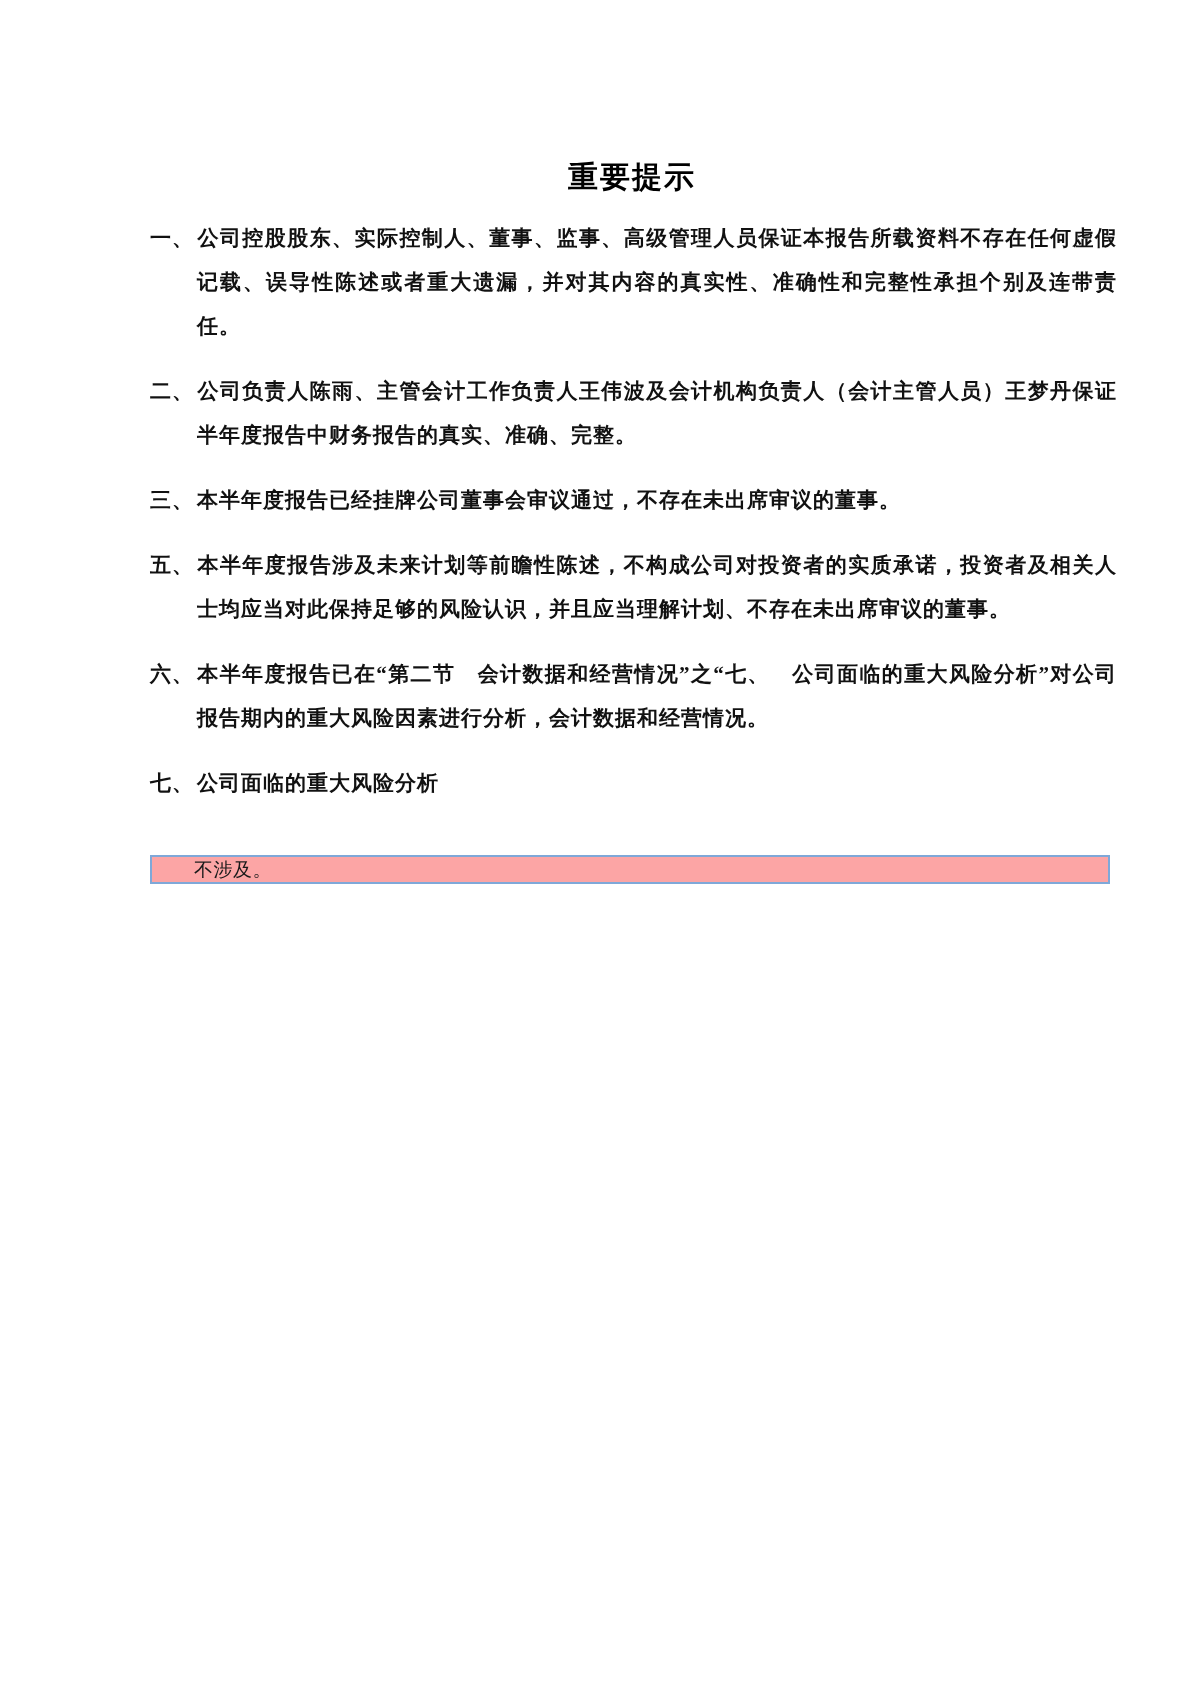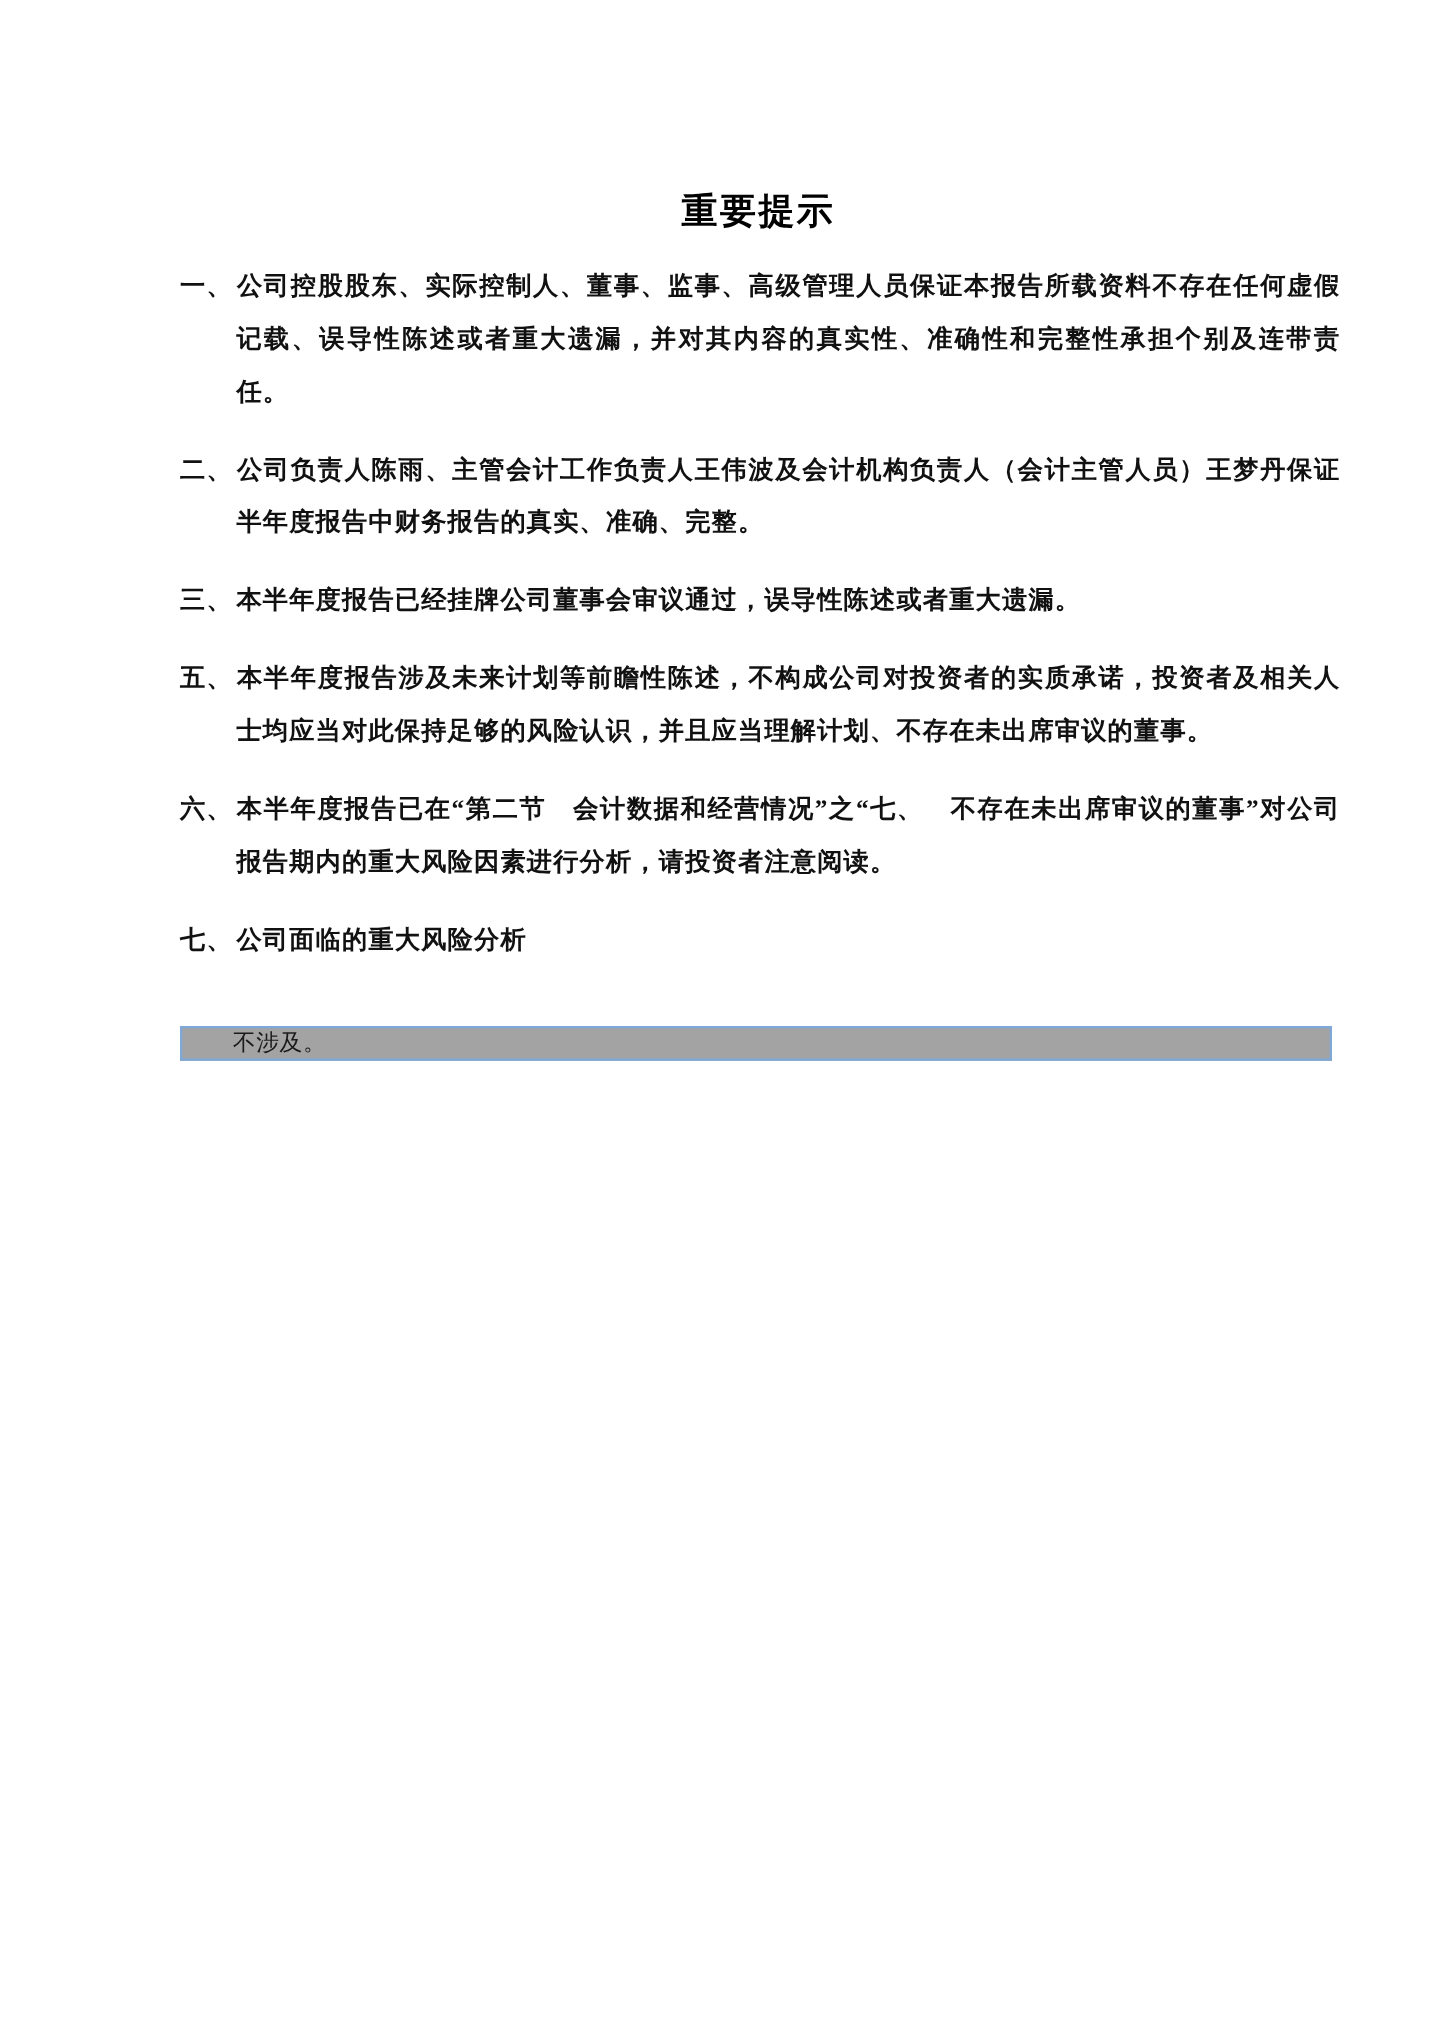--- a/index.html
+++ b/index.html
@@ -48,21 +48,21 @@
   }
   .item-text {
     white-space: pre-wrap; 
   }
   .note-box {
     box-sizing: border-box;
     margin-top: 50px;
     width: 960px;
     height: 29px;
     border: 2px solid #7fa8d8;
-    background: #a3a3a3;
+    background: #fca5a5;
     display: flex;
     align-items: center;
   }
   .note-box-text {
     font-size: 19px;
     font-weight: normal;
     line-height: 24px;
     padding-left: 42px;
     letter-spacing: 0.5px;
     color: #1a1a1a;
@@ -72,26 +72,26 @@
 <body>
 
 <div class="page">
   <h1 class="title">重要提示</h1>
 
   <div class="content">
     <p class="notice-item"><span class="item-number">一、</span><span class="item-text">公司控股股东、实际控制人、董事、监事、高级管理人员保证本报告所载资料不存在任何虚假记载、误导性陈述或者重大遗漏，并对其内容的真实性、准确性和完整性承担个别及连带责任。</span></p>
 
     <p class="notice-item"><span class="item-number">二、</span><span class="item-text">公司负责人陈雨、主管会计工作负责人王伟波及会计机构负责人（会计主管人员）王梦丹保证半年度报告中财务报告的真实、准确、完整。</span></p>
 
-    <p class="notice-item"><span class="item-number">三、</span><span class="item-text">本半年度报告已经挂牌公司董事会审议通过，误导性陈述或者重大遗漏。</span></p>
+    <p class="notice-item"><span class="item-number">三、</span><span class="item-text">本半年度报告已经挂牌公司董事会审议通过，不存在未出席审议的董事。</span></p>
 
 
     <p class="notice-item"><span class="item-number">五、</span><span class="item-text">本半年度报告涉及未来计划等前瞻性陈述，不构成公司对投资者的实质承诺，投资者及相关人士均应当对此保持足够的风险认识，并且应当理解计划、不存在未出席审议的董事。</span></p>
 
-    <p class="notice-item"><span class="item-number">六、</span><span class="item-text">本半年度报告已在“第二节　会计数据和经营情况”之“七、　不存在未出席审议的董事”对公司报告期内的重大风险因素进行分析，请投资者注意阅读。</span></p>
+    <p class="notice-item"><span class="item-number">六、</span><span class="item-text">本半年度报告已在“第二节　会计数据和经营情况”之“七、　公司面临的重大风险分析”对公司报告期内的重大风险因素进行分析，会计数据和经营情况。</span></p>
 
     <p class="notice-item"><span class="item-number">七、</span><span class="item-text">公司面临的重大风险分析</span></p>
   </div>
 
   <div class="content">
     <div class="note-box" style="border-color: rgb(127, 168, 216);">
       <span class="note-box-text">不涉及。</span>
     </div>
   </div>
 </div>

